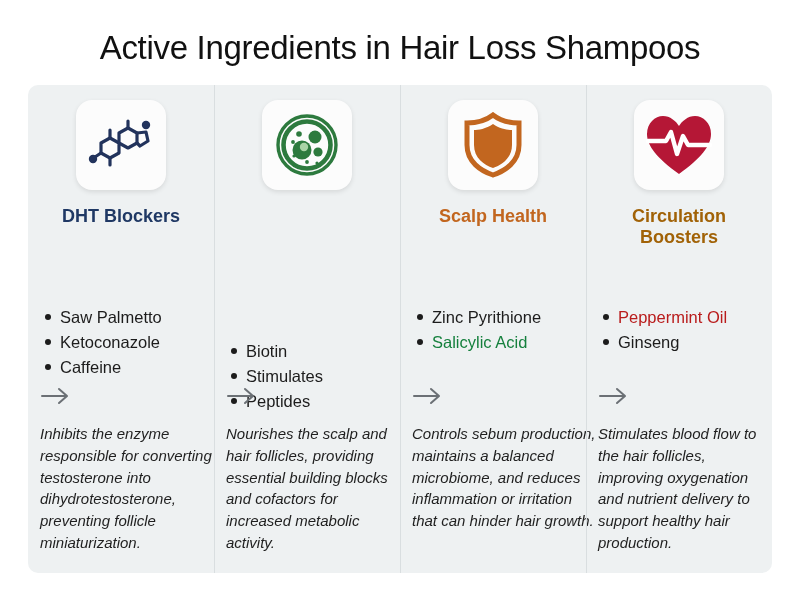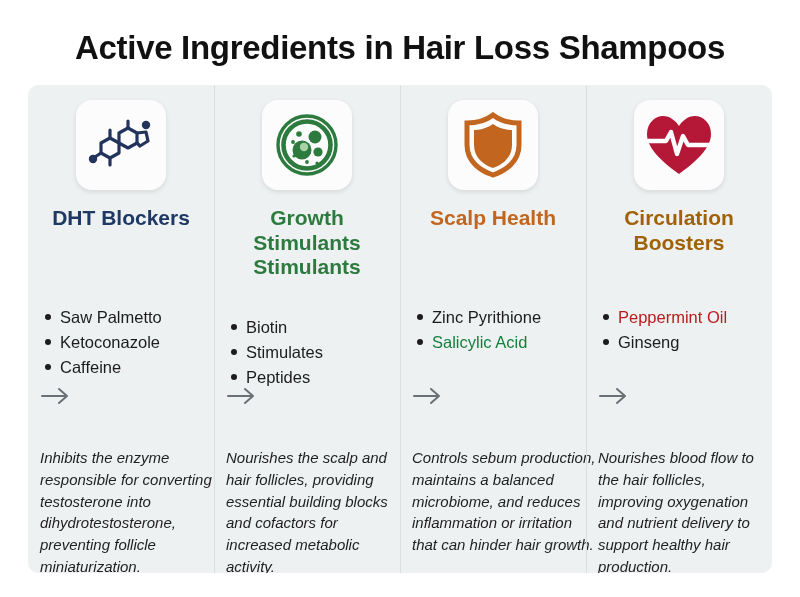--- a/index.html
+++ b/index.html
@@ -22,21 +22,21 @@
     box-sizing: border-box;
   }
 
   .page-title {
     position: absolute;
     top: 29px;
     left: 0;
     width: 800px;
     text-align: center;
     font-size: 33px;
-    font-weight: bold;
+    font-weight: normal;
     color: #111111;
     letter-spacing: -0.3px;
     font-family: "Liberation Sans", sans-serif;
   }
 
   .panel {
     position: absolute;
     top: 85px;
     left: 28px;
     width: 744px;
@@ -78,21 +78,21 @@
     display: flex;
     align-items: center;
     justify-content: center;
     flex: 0 0 auto;
   }
   .icon-tile svg { display: block; }
 
   .col-heading {
     margin-top: 16px;
     text-align: center;
-    font-size: 21px;
+    font-size: 18px;
     font-weight: bold;
     line-height: 1.17;
     flex: 0 0 auto;
     font-family: "Liberation Sans", sans-serif;
   }
 
   .bullets {
     position: absolute;
     top: 216px;
     left: 12px;
@@ -132,21 +132,20 @@
   .description {
     position: absolute;
     top: 338px;
     left: 12px;
     width: 174px;
     font-size: 15px;
     line-height: 1.45;
     font-style: italic;
     color: #1f1f1f;
     font-family: "Liberation Sans", sans-serif;
-    margin-top: 24px;
   }
 </style>
 </head>
 <body>
 
 <div class="infographic">
 
   <div class="page-title">Active Ingredients in Hair Loss Shampoos</div>
 
   <div class="panel">
@@ -202,23 +201,22 @@
             <circle cx="41" cy="25" r="6.5" fill="#2d7a3e"></circle>
             <circle cx="44" cy="40" r="4.6" fill="#2d7a3e"></circle>
             <circle cx="25" cy="22" r="2.8" fill="#2d7a3e"></circle>
             <circle cx="19" cy="30" r="1.9" fill="#2d7a3e"></circle>
             <circle cx="33" cy="50" r="1.9" fill="#2d7a3e"></circle>
             <circle cx="20" cy="44" r="1.6" fill="#2d7a3e"></circle>
             <circle cx="43" cy="51" r="1.6" fill="#2d7a3e"></circle>
           </svg>
         </span>
       </div>
-      <div class="col-heading" style="color:#2d7a3e">Growth Stimulants Stimulants</div>
-
-      <ul class="bullets" style="color:#2d6b36; top:226px">
+
+      <ul class="bullets" style="color:#2d6b36; top:250px">
         <li><span style="color:#1c1c1c">Biotin</span></li>
         <li><span style="color:#1c1c1c">Stimulates</span></li>
         <li><span style="color:#1c1c1c">Peptides</span></li>
       </ul>
 
       <span class="arrow-icon">
         <svg width="30" height="18" viewBox="0 0 30 18">
             <g fill="none" stroke="#6b7075" stroke-width="2" stroke-linecap="round" stroke-linejoin="round">
               <line x1="2" y1="9" x2="26" y2="9"></line>
               <polyline points="19,2 27,9 19,16"></polyline>
@@ -275,17 +273,17 @@
 
       <span class="arrow-icon">
         <svg width="30" height="18" viewBox="0 0 30 18">
             <g fill="none" stroke="#6b7075" stroke-width="2" stroke-linecap="round" stroke-linejoin="round">
               <line x1="2" y1="9" x2="26" y2="9"></line>
               <polyline points="19,2 27,9 19,16"></polyline>
             </g>
           </svg>
       </span>
 
-      <div class="description" style="width:160px">Nourishes blood flow to the hair follicles, improving oxygenation and nutrient delivery to support healthy hair production.</div>
+      <div class="description" style="width:160px">Stimulates blood flow to the hair follicles, improving oxygenation and nutrient delivery to support healthy hair production.</div>
     </div>
 
   </div>
 </div>
 
 </body></html>

